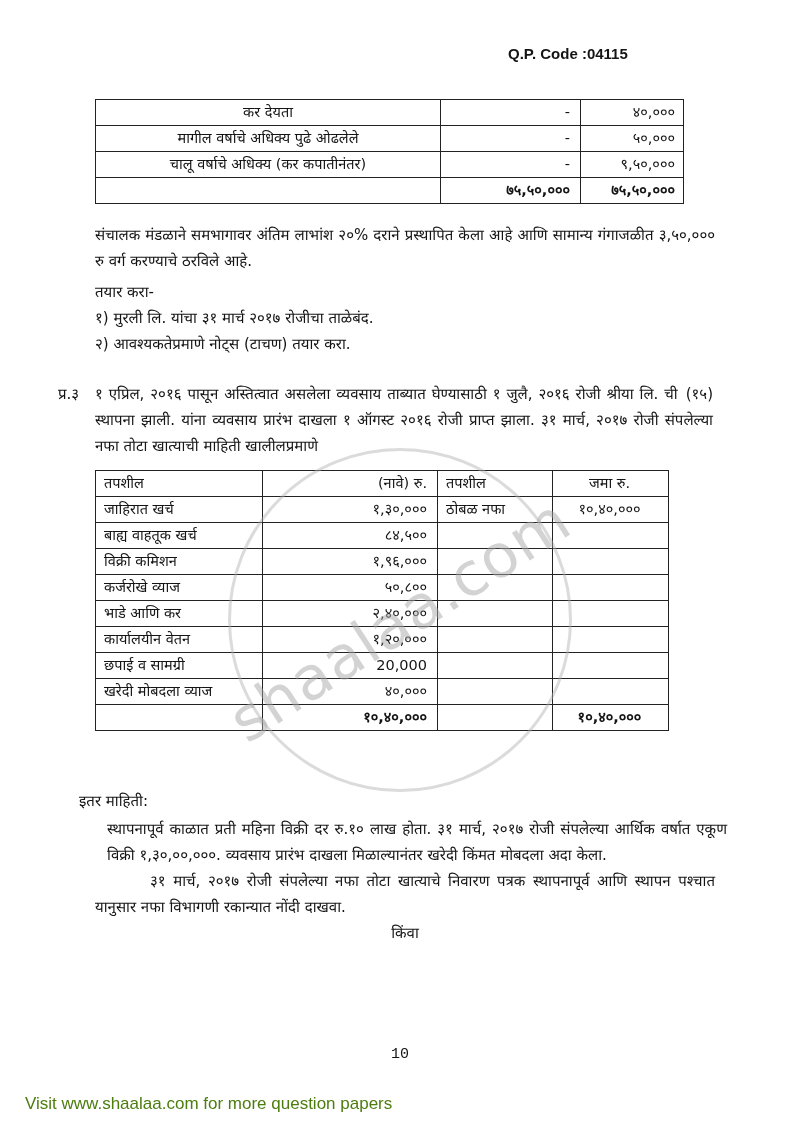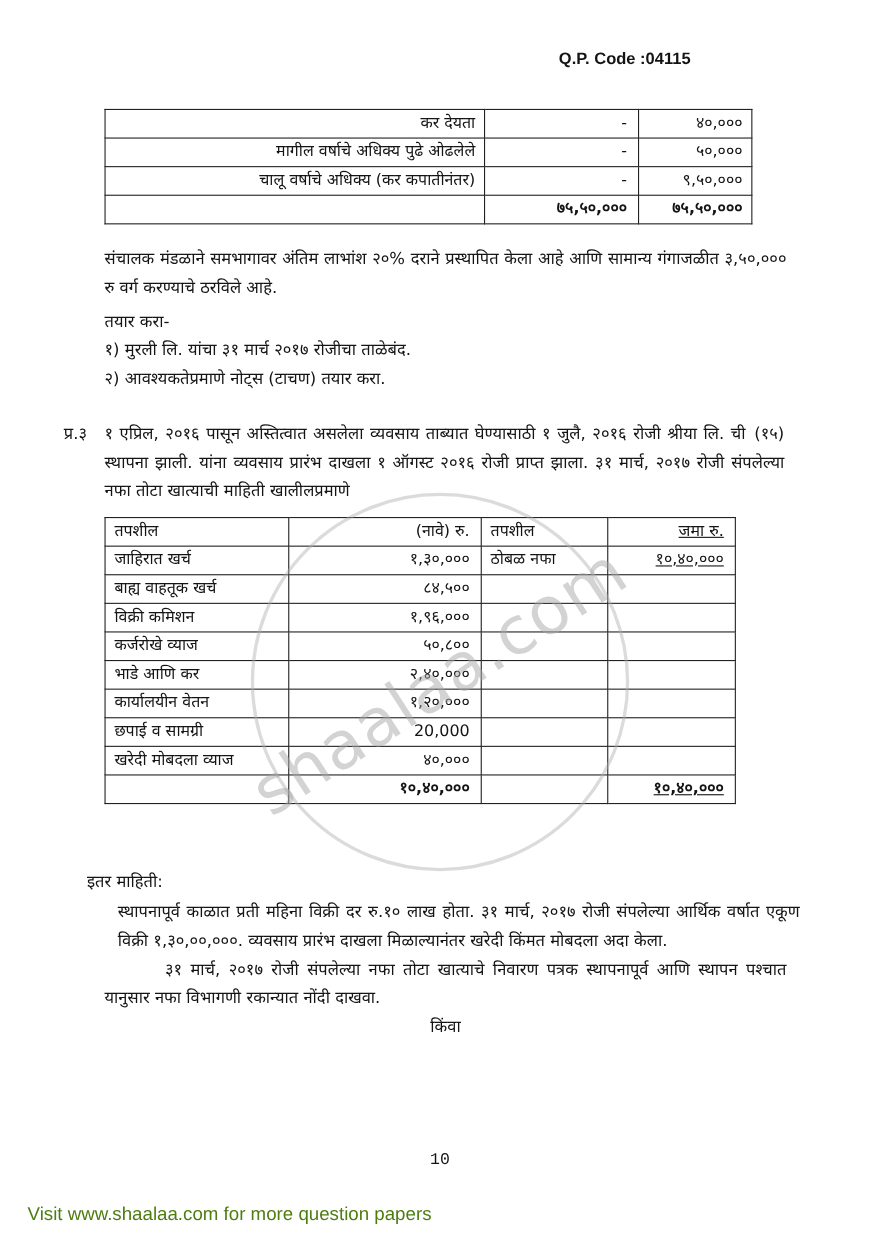--- a/index.html
+++ b/index.html
@@ -11,40 +11,40 @@
   .abs { position:absolute; }
 
   .qp-code { left:508px; top:45px; font-weight:bold; font-size:15px;
              font-family:"Liberation Sans", sans-serif; }
 
   table { border-collapse:collapse; table-layout:fixed; font-size:14.5px; }
   td, th { border:1px solid #222; padding:3px 8px; line-height:19px;
            vertical-align:middle; overflow:hidden; white-space:nowrap; }
 
   .top-table { left:95px; top:99px; width:588px; }
-  .top-table .c-label { width:345px; text-align:right; }
+  .top-table .c-label { width:345px; text-align:center; }
   .top-table .c-mid   { width:140px; text-align:right; padding-right:10px; }
   .top-table .c-amt   { width:103px; text-align:right; padding-right:8px; }
   .top-table tr.total td { font-weight:bold; }
 
   .para { width:620px; line-height:26px; text-align:justify; }
   .p-dividend { left:95px; top:222px; }
   .p-prepare  { left:95px; top:281px; }
   .p-item1    { left:95px; top:307px; }
   .p-item2    { left:95px; top:333px; }
 
   .q-num  { left:58px; top:381px; line-height:26px; }
   .q-text { left:95px; top:381px; width:618px; line-height:26px; text-align:justify; }
   .q-marks { float:right; padding-left:8px; }
 
   .pl-table { left:95px; top:470px; width:553px; }
   .pl-table .c1 { width:167px; text-align:left; }
   .pl-table .c2 { width:175px; text-align:right; padding-right:10px; }
   .pl-table .c3 { width:115px; text-align:left; }
-  .pl-table .c4 { width:116px; text-align:right; padding-right:10px;text-decoration:underline; }
+  .pl-table .c4 { width:116px; text-align:center; padding-right:10px; }
   .pl-table th { text-align:center; font-weight:normal; }
   .pl-table tr.total td { font-weight:bold; }
 
   .p-other-label { left:79px; top:790px;text-align:right; }
   .p-info1 { left:107px; top:816px; }
   .p-info2 { left:95px; top:868px; text-indent:55px; }
   .p-or    { left:95px; top:922px; width:620px; text-align:center; font-weight:normal; }
 
   .page-num { left:0; top:1046px; width:800px; text-align:center; font-size:15px;
               font-family:Liberation Mono, monospace; }

